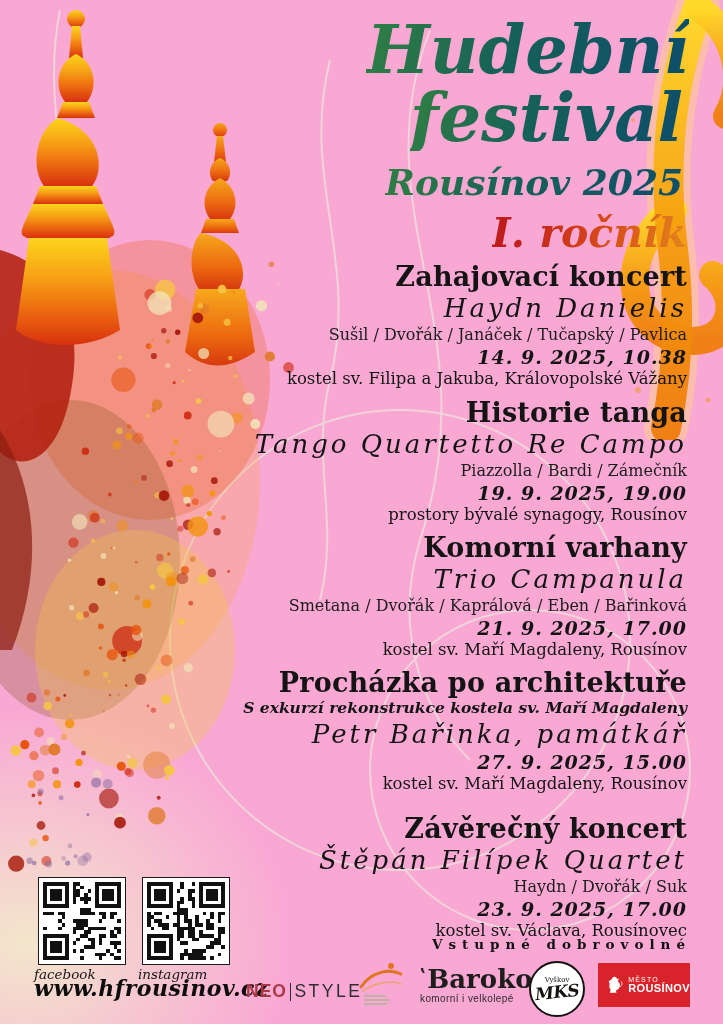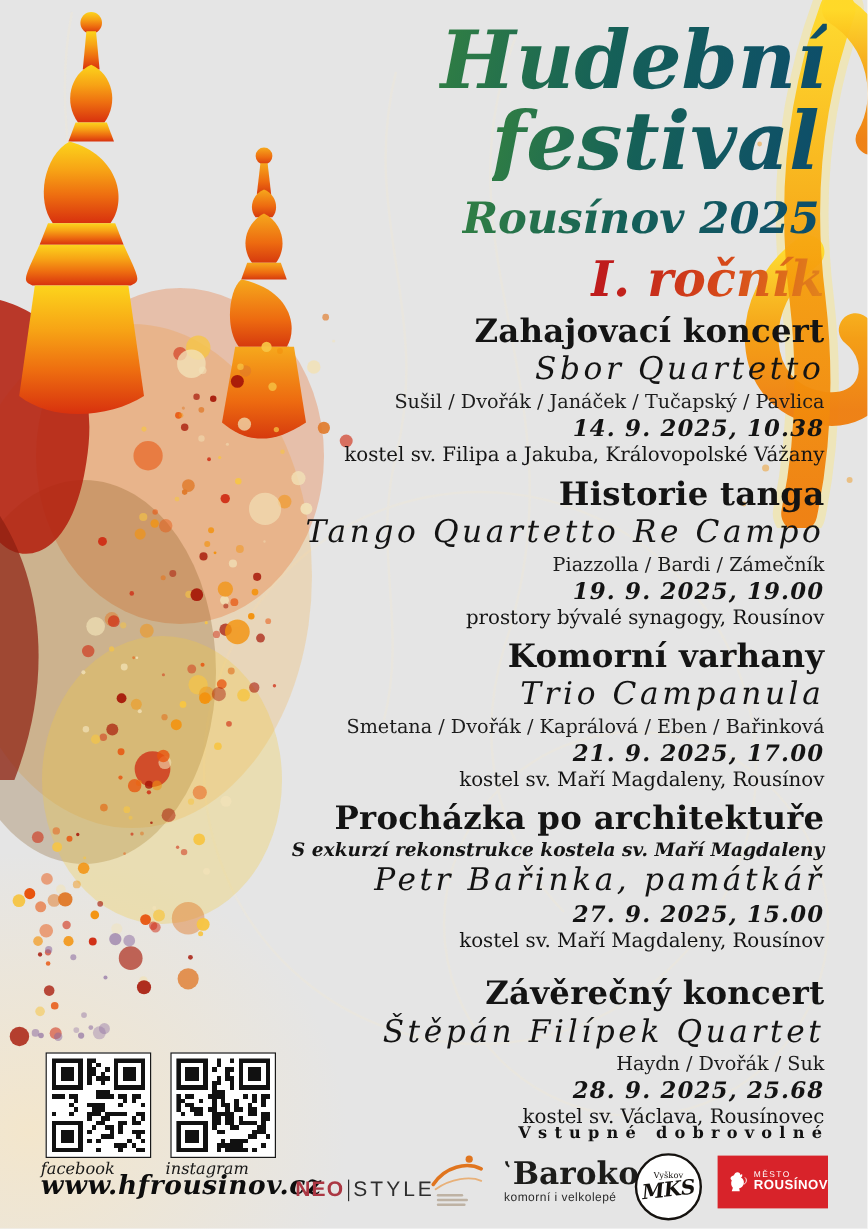--- a/index.html
+++ b/index.html
@@ -1,16 +1,16 @@
 <!DOCTYPE html>
 <html><head>
 <meta charset="utf-8">
 <style>
   html,body{margin:0;padding:0;background:#fff;}
-  .poster{position:relative;width:723px;height:1024px;overflow:hidden;background:#e5e5e5;
+  .poster{position:relative;width:723px;height:1024px;overflow:hidden;background:#f9a8d4;
           font-family:"DejaVu Serif",serif;}
   .tint{position:absolute;left:0;top:700px;width:300px;height:324px;
         background:radial-gradient(ellipse at 8% 75%, #f3e6cc 0%, rgba(243,230,204,0) 68%);}
   svg{display:block;}
   .abs{position:absolute;}
 
   
   .title-line{position:absolute;right:34px;text-align:right;font-style:italic;font-weight:700;
       line-height:1;background:linear-gradient(105deg,#2e7c45 5%,#156058 45%,#0e4f69 95%);
       -webkit-background-clip:text;background-clip:text;color:transparent;
@@ -349,21 +349,21 @@
     </g>
   </svg>
 
   <div class="title-line t1">Hudební</div>
   <div class="title-line t2">festival</div>
   <div class="title-line subtitle">Rousínov 2025</div>
   <div class="edition">I. ročník</div>
 
   <div class="event" style="top:262px">
     <div class="ev-title">Zahajovací koncert</div>
-    <div class="ev-perf">Sbor Quartetto</div>
+    <div class="ev-perf">Haydn Danielis</div>
     <div class="ev-prog">Sušil / Dvořák / Janáček / Tučapský / Pavlica</div>
     <div class="ev-date">14. 9. 2025, 10.38</div>
     <div class="ev-venue">kostel sv. Filipa a Jakuba, Královopolské Vážany</div>
   </div>
 
   <div class="event" style="top:398px">
     <div class="ev-title">Historie tanga</div>
     <div class="ev-perf">Tango Quartetto Re Campo</div>
     <div class="ev-prog">Piazzolla / Bardi / Zámečník</div>
     <div class="ev-date">19. 9. 2025, 19.00</div>
@@ -383,21 +383,21 @@
     <div class="ev-sub">S exkurzí rekonstrukce kostela sv. Maří Magdaleny</div>
     <div class="ev-perf">Petr Bařinka, památkář</div>
     <div class="ev-date">27. 9. 2025, 15.00</div>
     <div class="ev-venue">kostel sv. Maří Magdaleny, Rousínov</div>
   </div>
 
   <div class="event" style="top:814px">
     <div class="ev-title">Závěrečný koncert</div>
     <div class="ev-perf">Štěpán Filípek Quartet</div>
     <div class="ev-prog">Haydn / Dvořák / Suk</div>
-    <div class="ev-date">28. 9. 2025, 25.68</div>
+    <div class="ev-date">23. 9. 2025, 17.00</div>
     <div class="ev-venue">kostel sv. Václava, Rousínovec</div>
   </div>
 
   <div class="admission">Vstupné dobrovolné</div>
 
   <div class="qr-box" style="left:38px">
     <svg id="qr-fb" width="78" height="78" viewBox="0 0 21 21" shape-rendering="crispEdges" fill="#111">
         <rect x="8" y="0" width="1" height="1"></rect>
         <rect x="9" y="0" width="1" height="1"></rect>
         <rect x="8" y="1" width="1" height="1"></rect>

